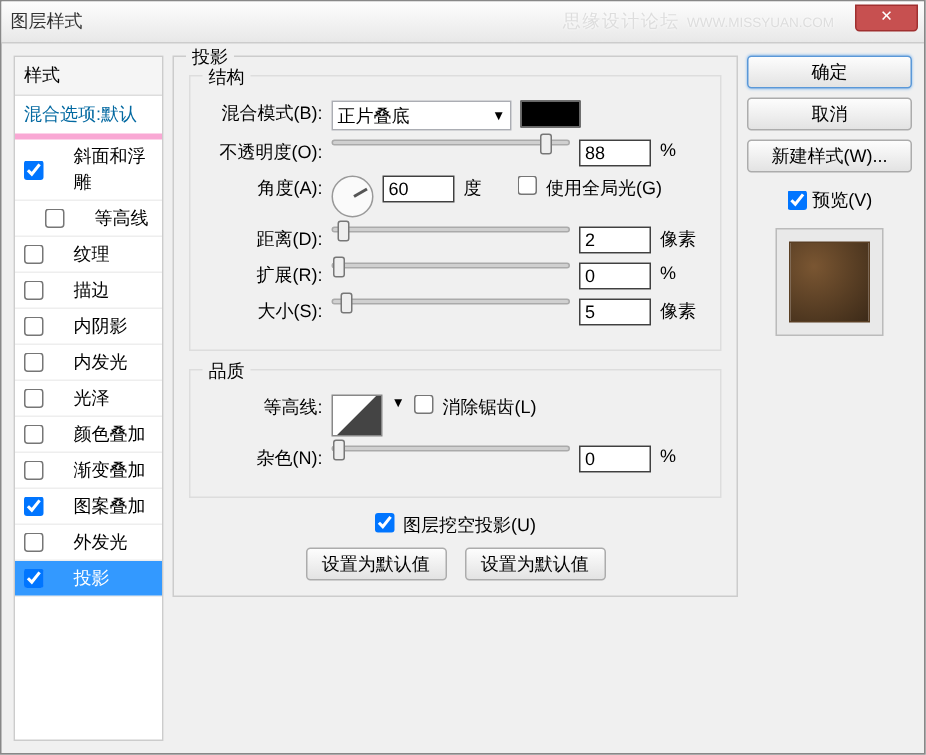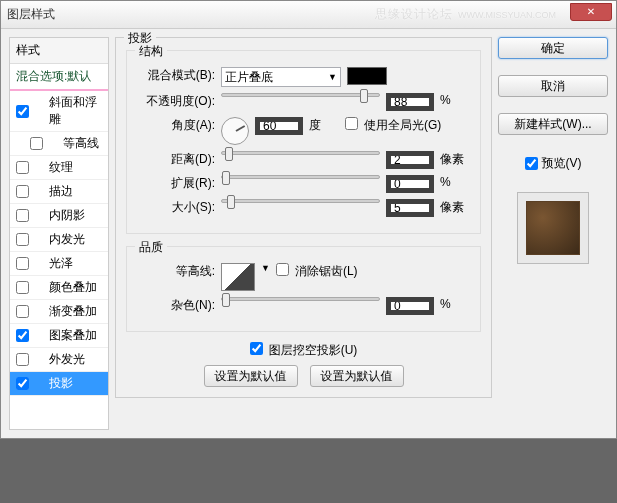--- a/index.html
+++ b/index.html
@@ -1,49 +1,49 @@
 <!DOCTYPE html>
 <html><head>
 <meta charset="utf-8">
 <style>
 *{box-sizing:border-box;margin:0;padding:0;font-family:"Microsoft YaHei","SimSun",sans-serif;font-size:12px}
 body{background:#666;width:617px;height:503px;overflow:hidden}
-.window{position:absolute;top:0;left:0;width:617px;height:439px;background:#f0f0f0;border:1px solid #888}
+.window{position:absolute;top:0;left:0;width:617px;height:503px;background:#f0f0f0;border:1px solid #888}
 .titlebar{height:28px;background:linear-gradient(#fdfdfd,#e8e8e8);border-bottom:1px solid #ccc;display:flex;align-items:center;padding:0 6px;position:relative}
 .titlebar .title{color:#333}
 .closebtn{position:absolute;right:4px;top:2px;width:42px;height:18px;background:#c75050;color:#fff;border:1px solid #a03030;border-radius:0 0 3px 3px;text-align:center;line-height:15px;font-size:10px}
 .watermark{position:absolute;right:60px;top:4px;color:#ddd;text-shadow:0 0 2px #fff;font-size:14px;letter-spacing:1px}
 .watermark small{font-size:9px;letter-spacing:0}
 .body{display:flex;padding:8px;gap:6px;height:calc(100% - 28px)}
 .sidebar{width:100px;border:1px solid #ccc;background:#fff}
 .side-hdr{background:#f5f5f5;padding:4px 6px;border-bottom:1px solid #ddd}
-.side-sub{padding:4px 6px;border-bottom:2px solid #f9a8d4;color:#14532d}
+.side-sub{padding:4px 6px;border-bottom:4px solid #f9a8d4;color:#0369a1}
 .side-item{display:flex;align-items:center;gap:20px;padding:3px 6px;border-bottom:1px solid #eee;cursor:default}
 .side-item.sel{background:#3399ff;color:#fff}
 .side-item input{margin:0}
 .center{flex:1;display:flex;flex-direction:column;gap:6px}
 .grp{border:1px solid #ccc;padding:8px 10px 10px;position:relative}
 .grp>.glabel{position:absolute;top:-8px;left:8px;background:#f0f0f0;padding:0 4px}
 .fieldset{border:1px solid #ddd;padding:10px;margin-top:4px;position:relative}
 .fieldset>.flabel{position:absolute;top:-8px;left:8px;background:#f0f0f0;padding:0 4px}
 .row{display:flex;align-items:flex-start;gap:6px;margin:6px 0}
 .row .lbl{width:78px;text-align:right}
-.row input[type=text]{width:48px;height:18px;border:5px solid #404040;padding:4px 3px;text-align:left;background:#fff}
+.row input[type=text]{width:48px;height:18px;border:1px solid #404040;padding:4px 3px;text-align:left;background:#fff}
 .row .unit{width:30px}
 .slider{flex:1;height:4px;background:#d0d0d0;border:1px solid #aaa;position:relative;border-radius:2px}
 .slider .thumb{position:absolute;top:-5px;width:8px;height:14px;background:#eee;border:1px solid #777;border-radius:2px}
 .combo{width:120px;height:20px;border:1px solid #abadb3;background:#fff;display:flex;align-items:center;justify-content:space-between;padding:0 3px}
 .combo .arr{font-size:9px}
 .swatch{width:40px;height:18px;background:#000;border:1px solid #666}
 .dial{width:28px;height:28px;border:1px solid #999;border-radius:50%;background:#fafafa;position:relative}
 .dial:after{content:"";position:absolute;width:2px;height:10px;background:#555;left:13px;top:3px;transform-origin:bottom;transform:rotate(60deg)}
 .contourSw{width:34px;height:28px;border:1px solid #888;background:linear-gradient(135deg,#fff 0%,#fff 49%,#444 50%,#444 100%)}
 .btnrow{display:flex;gap:12px;justify-content:center;margin-top:6px}
 .btn{min-width:88px;height:22px;border:1px solid #acacac;background:linear-gradient(#fdfdfd,#e3e3e3);border-radius:3px;text-align:center;line-height:20px;padding:0 10px;cursor:default}
-.right{width:110px;display:flex;flex-direction:column;gap:16px;align-items:center}
+.right{width:110px;display:flex;flex-direction:column;gap:6px;align-items:center}
 .right .btn{width:100%}
 .btn.primary{border:1px solid #5a98d8;box-shadow:0 0 2px #7ab5ef}
 .prevlbl{display:flex;align-items:center;gap:4px;margin-top:4px}
 .preview{width:72px;height:72px;border:1px solid #bbb;background:#e9e9e9;display:flex;align-items:center;justify-content:center;margin-top:4px}
 .prevswatch{width:54px;height:54px;background:radial-gradient(circle at 30% 30%,#7a5632,#3c2a18);border:1px solid #5a3f24}
 </style>
 </head>
 <body>
 
 <div class="window">

